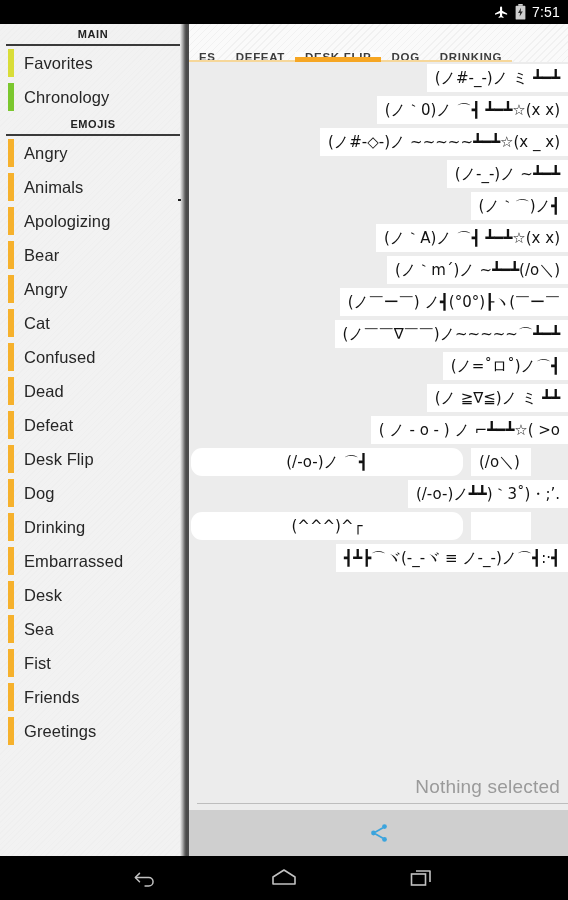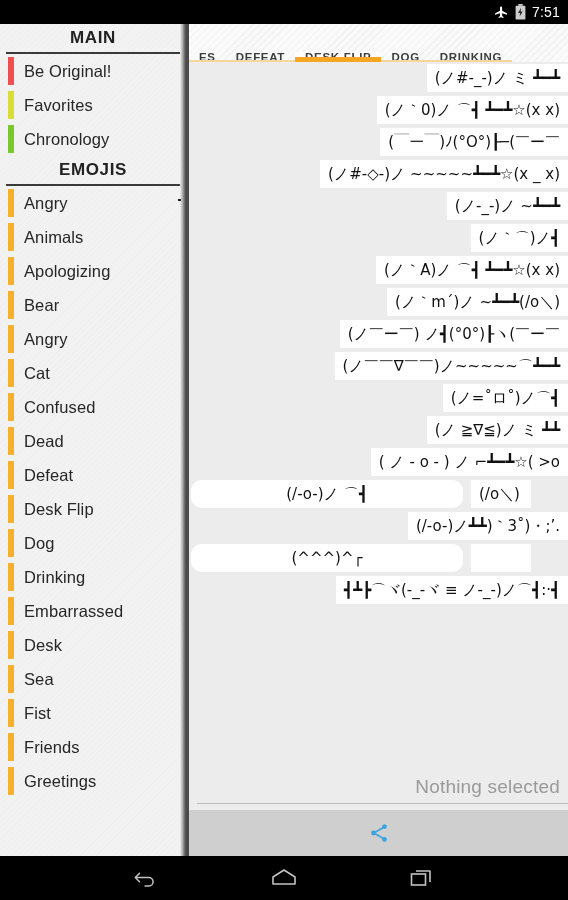--- a/index.html
+++ b/index.html
@@ -40,22 +40,22 @@
   .drawer-edge{
     position:absolute; left:180px; top:0; width:6px; height:832px;
     background:linear-gradient(to right,#f2f2f2 0%,#a9a9a9 45%,#6f6f6f 75%,#4b4b4b 100%);
   }
   .drawer-scroll-thumb{
     position:absolute; left:178px; top:175px; width:3px; height:2px;
     background:#1c1c1c;
   }
 
   .sec-header{
-    height:28px; display:flex; align-items:center; justify-content:center;
-    font-size:17px; font-weight:bold; color:#222; letter-spacing:.6px;
+    height:20px; display:flex; align-items:center; justify-content:center;
+    font-size:11px; font-weight:bold; color:#222; letter-spacing:.6px;
   }
   .sec-rule{ height:2px; background:#3a3a3a; margin:0 4px 0 6px; }
 
   .nav-item{
     height:34px; display:flex; align-items:center; position:relative;
     cursor:default;
   }
   .nav-bar{
     position:absolute; left:8px; top:3px; width:6px; height:28px;
   }
@@ -169,24 +169,20 @@
     <span class="sb-time">7:51</span>
   </div>
 
   <div class="content">
 
     <div class="drawer">
       <div id="drawer-body">
           <div class="sec-header">MAIN</div>
           <div class="sec-rule"></div>
           <div class="nav-item">
-            <span class="nav-bar" style="background: rgb(240, 80, 79);"></span>
-            <span class="nav-label">Be Original!</span>
-          </div>
-          <div class="nav-item">
             <span class="nav-bar" style="background: rgb(217, 221, 56);"></span>
             <span class="nav-label">Favorites</span>
           </div>
           <div class="nav-item">
             <span class="nav-bar" style="background: rgb(123, 199, 46);"></span>
             <span class="nav-label">Chronology</span>
           </div>
           <div class="sec-header">EMOJIS</div>
           <div class="sec-rule"></div>
           <div class="nav-item">
@@ -290,23 +286,20 @@
             <span class="tab-underline"></span>
           </div>
         </div>
 
       <div class="emoji-list" id="emoji-list">
           <div class="emoji-row">
             <div class="emoji-chip">(ノ#-_-)ノ ミ  ┻━┻</div>
           </div>
           <div class="emoji-row">
             <div class="emoji-chip">(ノ｀0)ノ ⌒┫ ┻━┻☆(x x)</div>
-          </div>
-          <div class="emoji-row">
-            <div class="emoji-chip">(￣ー￣)ﾉ(°O°)┠─(￣ー￣</div>
           </div>
           <div class="emoji-row">
             <div class="emoji-chip">(ノ#-◇-)ノ ~~~~~┻━┻☆(x _ x)</div>
           </div>
           <div class="emoji-row">
             <div class="emoji-chip">(ノ-_-)ノ ~┻━┻</div>
           </div>
           <div class="emoji-row">
             <div class="emoji-chip">(ノ｀⌒)ノ┫</div>
           </div>

